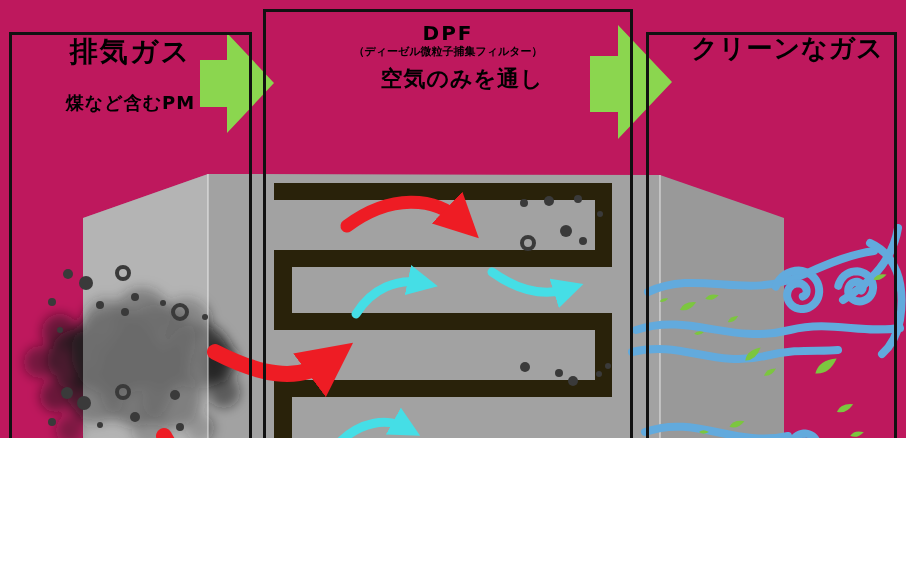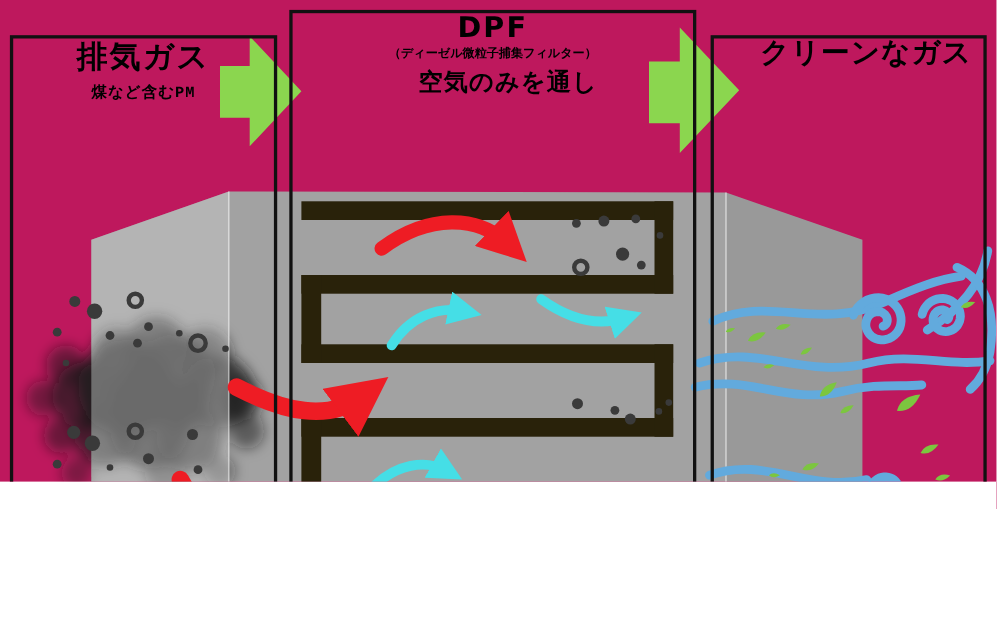--- a/index.html
+++ b/index.html
@@ -7,23 +7,23 @@
     position:relative;width:906px;height:438px;overflow:hidden;
     font-family:"DejaVu Sans","Liberation Sans",sans-serif;
     background:#be185d;
   }
   #art{position:absolute;left:0;top:0;z-index:3;}
   .panel{position:absolute;border:3px solid var(--panel-border,#111);background:transparent;z-index:5;box-sizing:border-box;}
   .hdr{position:absolute;z-index:6;text-align:center;color:#000;font-weight:bold;}
   .hdr div{line-height:1.15;}
   .t-exhaust{left:9px;top:36px;width:243px;}
   .t-exhaust .title{font-size:28px;letter-spacing:2px;}
-  .t-exhaust .sub{font-size:14px;margin-top:9px;letter-spacing:1px;font-family:Liberation Mono, monospace;}
+  .t-exhaust .sub{font-size:18px;margin-top:25px;letter-spacing:1px;}
   .t-dpf{left:263px;top:12px;width:370px;}
-  .t-dpf .title{font-size:26px;letter-spacing:2px;}
+  .t-dpf .title{font-size:20px;letter-spacing:2px;margin-top:10px;}
   .t-dpf .sub{font-size:11px;margin-top:1px;letter-spacing:0px;}
   .t-dpf .l1{font-size:22px;margin-top:7px;letter-spacing:1px;padding-left:28px;}
   .t-dpf .l2{font-size:22px;margin-top:6px;letter-spacing:1px;}
   .t-clean{left:646px;top:34px;width:251px;}
   .t-clean .title{font-size:26px;letter-spacing:1px;margin-left:32px;}
 
   
   .gray-body{fill:var(--canister-gray,#a2a2a2);}
   .bevel-left{fill:#c9c9c9;fill-opacity:.45;}
   .bevel-right{fill:#000;fill-opacity:.05;}

